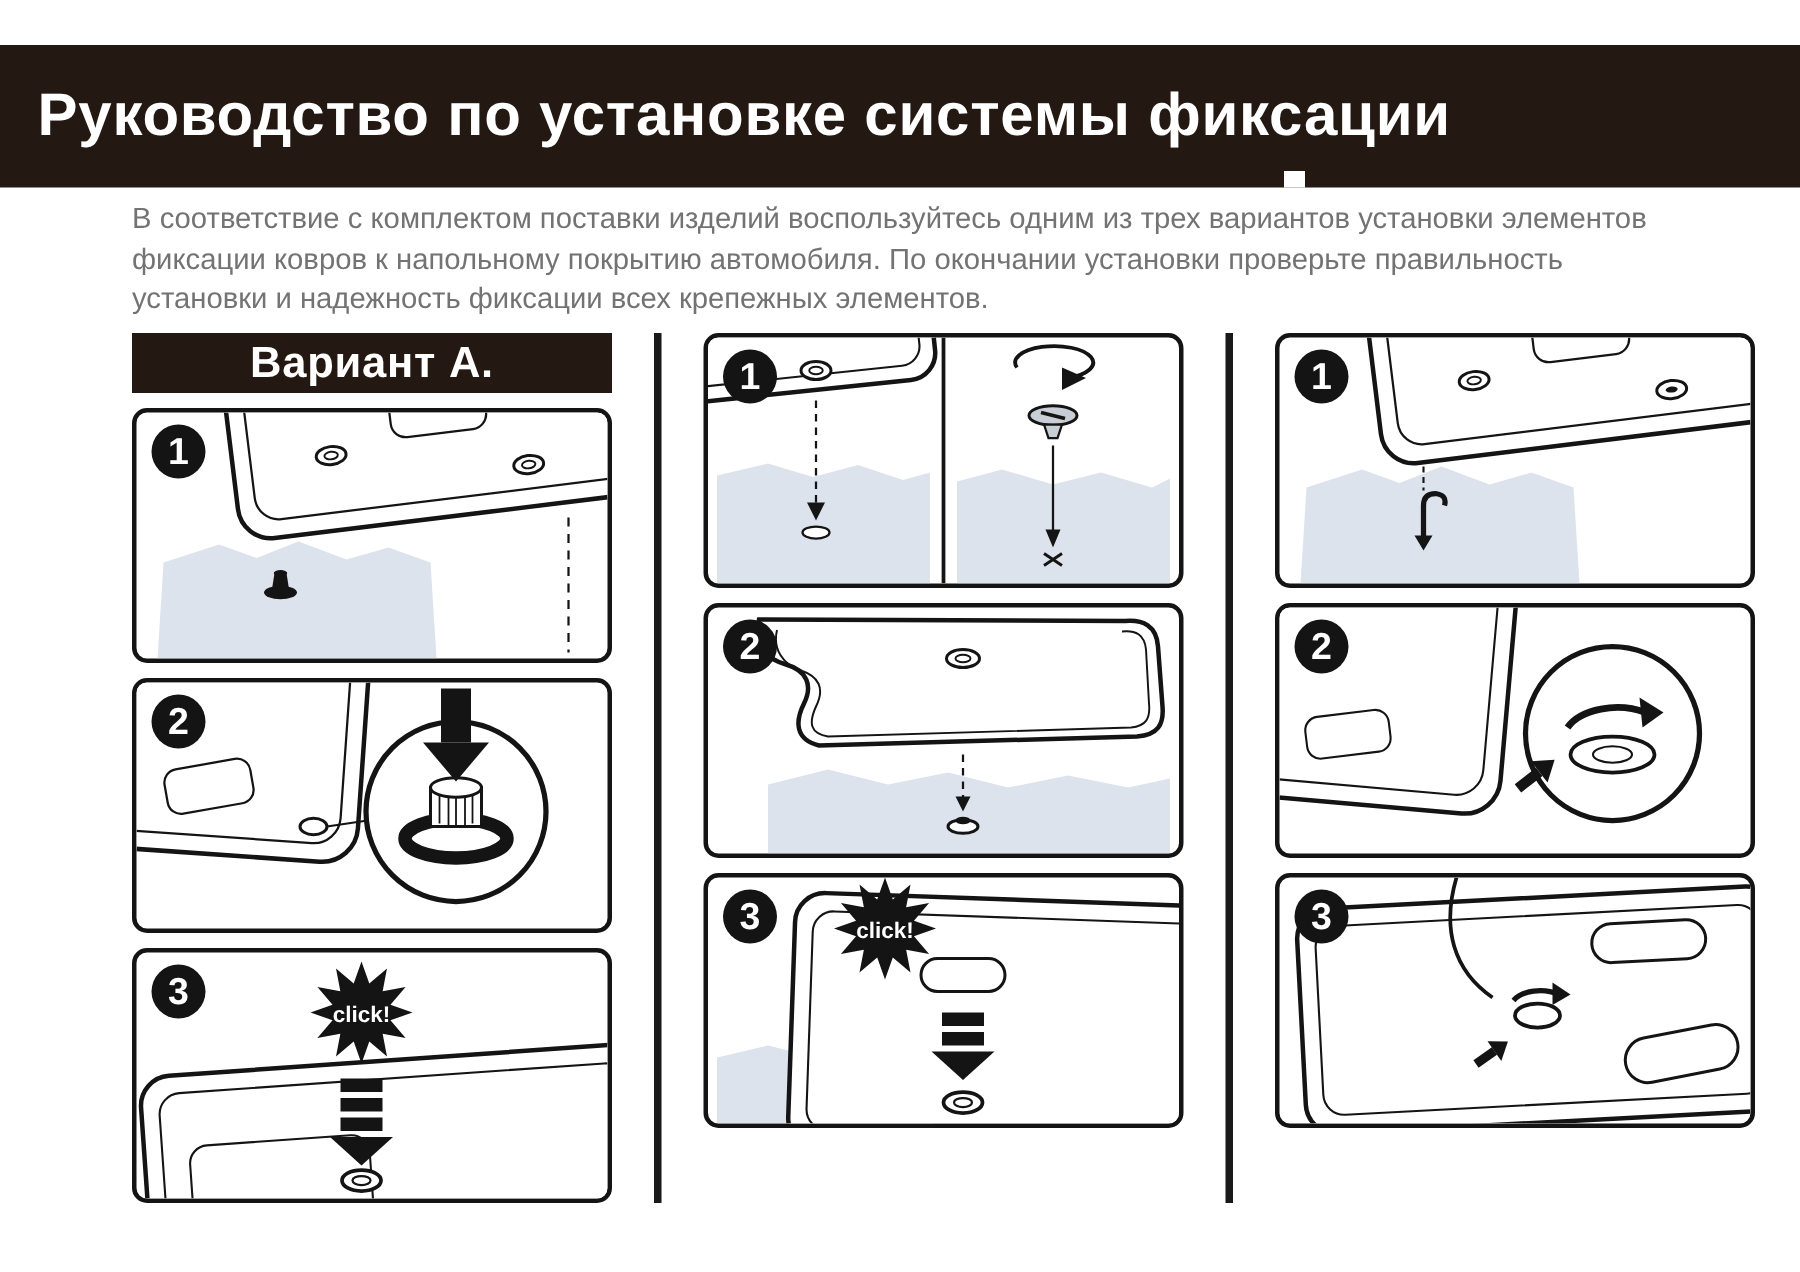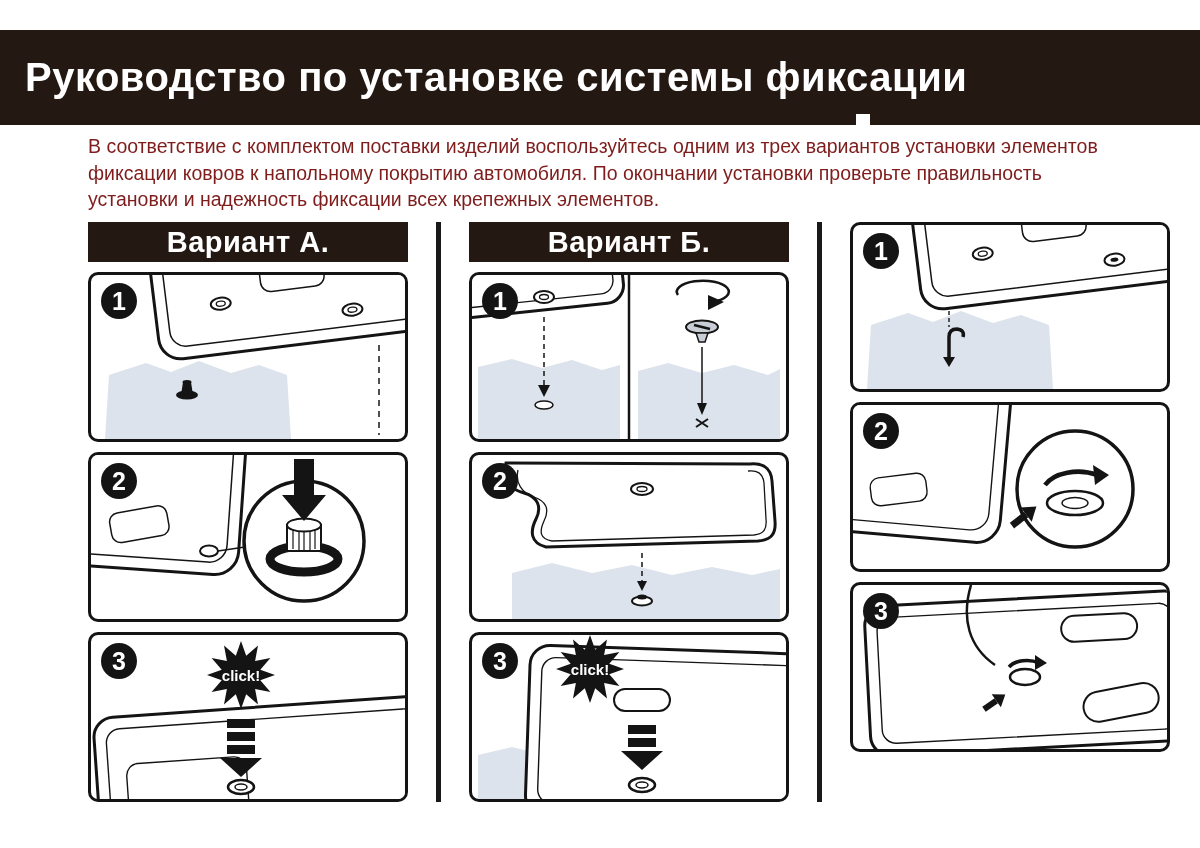--- a/index.html
+++ b/index.html
@@ -3,21 +3,21 @@
 <meta charset="utf-8">
 <style>
   html,body{margin:0;padding:0;background:#ffffff;}
   body{width:1200px;height:848px;font-family:"Liberation Sans",sans-serif;}
   .page{position:relative;width:1200px;height:848px;overflow:hidden;background:#ffffff;}
 
   .title-bar{position:absolute;top:30px;left:0;width:1200px;height:95px;background:#241812;display:flex;align-items:center;}
   .title-bar h1{color:#ffffff;font-size:40px;font-weight:bold;margin:0 0 0 25px;letter-spacing:.5px;}
   .title-accent{position:absolute;left:856px;bottom:0;width:14px;height:11px;background:#ffffff;}
 
-  .intro{position:absolute;top:133px;left:88px;width:1048px;margin:0;font-size:19.5px;line-height:1.36;color:#7f1d1d;}
+  .intro{position:absolute;top:133px;left:88px;width:1048px;margin:0;font-size:19.5px;line-height:1.36;color:#737373;}
 
   .columns{position:absolute;top:222px;left:88px;display:flex;align-items:flex-start;}
   .variant{width:320px;display:flex;flex-direction:column;justify-content:space-between;}
   .divider{width:5px;height:580px;background:#191919;margin:0 28px;}
 
   .variant-header{height:40px;background:#241812;color:#ffffff;display:flex;align-items:center;justify-content:center;
     font-size:29px;font-weight:bold;letter-spacing:.5px;margin-bottom:10px;}
 
   .panel{position:relative;height:170px;border:3px solid #141414;border-radius:10px;background:#ffffff;
     overflow:hidden;margin-bottom:10px;box-sizing:border-box;}
@@ -116,23 +116,20 @@
             <ellipse cx="150" cy="152" rx="13" ry="7" fill="#ffffff" stroke="#141414" stroke-width="2.5"></ellipse>
             <ellipse cx="150" cy="152" rx="6" ry="3" fill="none" stroke="#141414" stroke-width="1.5"></ellipse>
           </g>
         </svg>
       </div>
     </section>
 
     <div class="divider"></div>
 
     <section class="variant">
-      <div class="variant-header">
-        <span>Вариант Б.</span>
-      </div>
 
       <div class="panel">
         <span class="badge">1</span>
         <svg viewBox="0 0 314 164">
           <path d="M6,92 L40,84 L70,93 L100,85 L130,95 L148,90 L148,164 L6,164 Z" fill="#dde3ec"></path>
           <path d="M166,96 L196,88 L230,98 L262,90 L296,100 L308,94 L308,164 L166,164 Z" fill="#dde3ec"></path>
           <g transform="rotate(-6 60 0)">
             <rect x="-50" y="-60" width="200" height="96" rx="18" fill="#ffffff" stroke="#141414" stroke-width="3"></rect>
             <rect x="-40" y="-50" width="180" height="76" rx="13" fill="none" stroke="#141414" stroke-width="1.4"></rect>
           </g>

